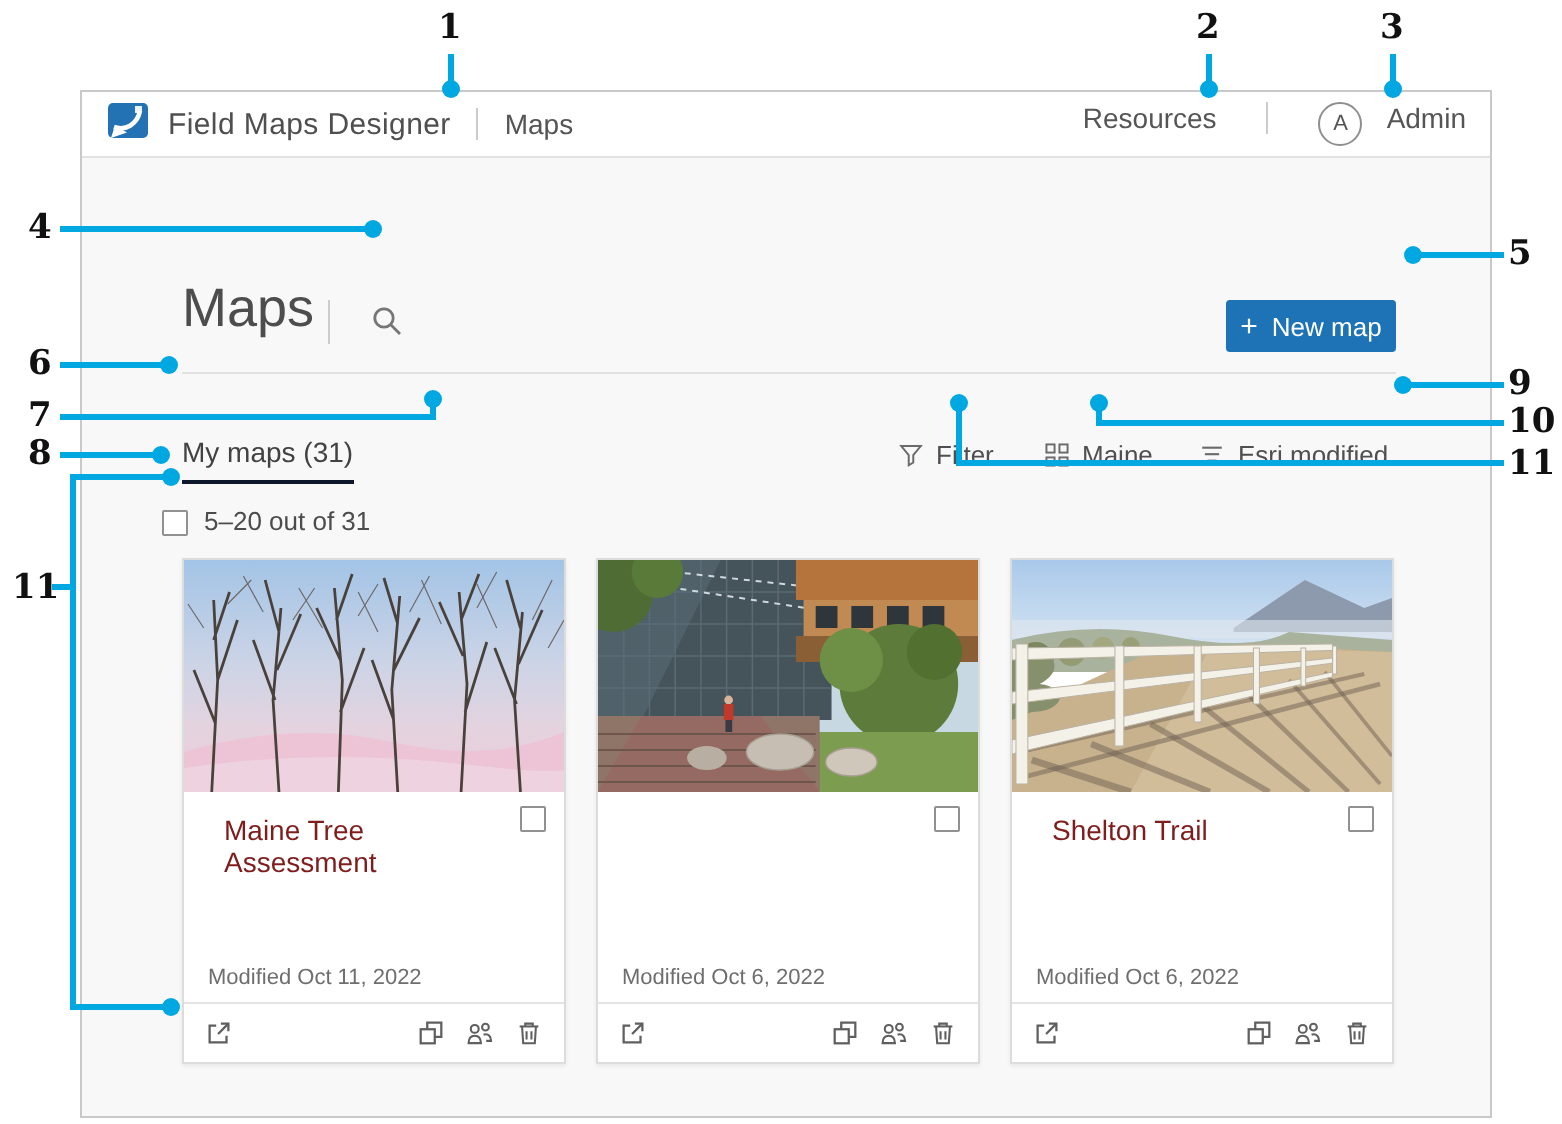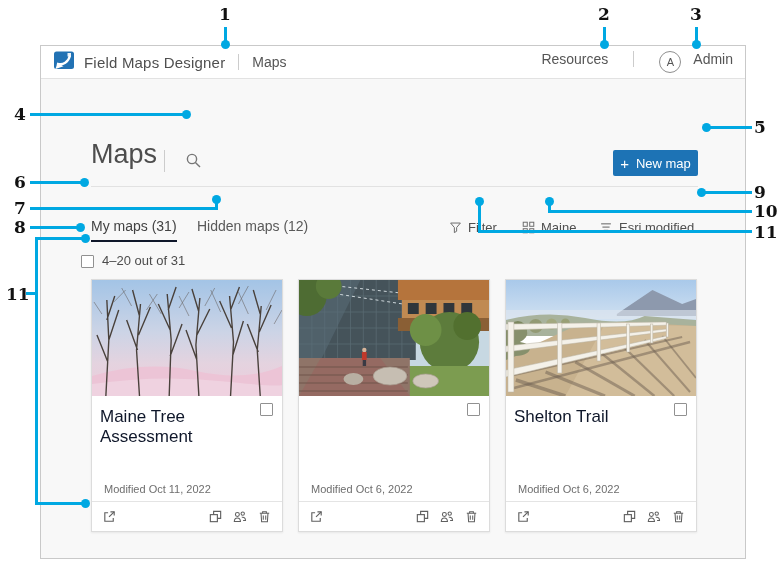--- a/index.html
+++ b/index.html
@@ -41,21 +41,21 @@
             box-sizing:border-box;border-radius:1px;}
   .select-all{position:absolute;left:40px;top:176px;}
   .range-label{position:absolute;left:61px;top:174px;font-size:13px;color:#4c4c4c;}
 
   
   .card{position:absolute;top:200px;width:192px;height:253px;background:#fff;
         border:1px solid #dcdcdc;box-sizing:border-box;
         box-shadow:0 1px 2px rgba(0,0,0,.07);}
   .card .thumb{position:absolute;left:0;top:0;width:190px;height:116px;overflow:hidden;cursor:pointer;}
   .card .thumb svg{display:block;}
-  .card .title{position:absolute;left:8px;top:127px;font-size:17px;color:#0f172a;max-width:146px;}
+  .card .title{position:absolute;left:20px;top:127px;font-size:14px;color:#7f1d1d;max-width:146px;}
   .card .card-check{position:absolute;right:9px;top:123px;}
   .card .modified{position:absolute;left:12px;top:203px;font-size:11px;color:#6e6e6e;}
   .card .footer{position:absolute;left:0;bottom:0;width:100%;height:30px;
                 border-top:1px solid #e4e4e4;box-sizing:border-box;display:flex;
                 align-items:center;justify-content:space-between;padding:0 10px;}
   .card .icon-group{display:flex;align-items:center;gap:9px;}
   .card .footer svg{cursor:pointer;display:block;}
 
   
   .co-num{position:absolute;font-family:"DejaVu Serif",serif;font-weight:bold;
@@ -101,21 +101,20 @@
           <line x1="10.4" y1="10.4" x2="15" y2="15" stroke="#767676" stroke-width="1.4"></line>
         </svg>
       </span>
       <button class="newmap-btn">
         <span style="font-size:15px;">+</span>
         <span>New map</span>
       </button>
       <div class="title-underline"></div>
 
       <div class="tab active" style="left:50px;">My maps (31)</div>
-      <div class="tab" style="left:156px;">Hidden maps (12)</div>
 
       <div class="tool" style="left:408px;">
         <svg width="13" height="13" viewBox="0 0 16 16">
           <path d="M2 2.5h12L9.4 8v4.6l-2.8 1.7V8L2 2.5z" fill="none" stroke="#6a6a6a" stroke-width="1.2"></path>
         </svg>
         <span>Filter</span>
       </div>
       <div class="tool" style="left:481px;">
         <svg width="13" height="13" viewBox="0 0 16 16">
           <g fill="none" stroke="#6a6a6a" stroke-width="1.2">
@@ -132,21 +131,21 @@
           <g stroke="#6a6a6a" stroke-width="1.3">
             <line x1="2" y1="3.5" x2="14" y2="3.5"></line>
             <line x1="3.6" y1="7.5" x2="12.4" y2="7.5"></line>
             <line x1="5.2" y1="11.5" x2="10.8" y2="11.5"></line>
           </g>
         </svg>
         <span>Esri modified</span>
       </div>
 
       <div class="checkbox select-all"></div>
-      <div class="range-label">4–20 out of 31</div>
+      <div class="range-label">5–20 out of 31</div>
 
       <div class="card" style="left:50px;">
         <div class="thumb">
           <svg width="190" height="116" viewBox="0 0 192 116" preserveAspectRatio="none">
             <defs>
               <linearGradient id="sky1" x1="0" y1="0" x2="0" y2="1">
                 <stop offset="0" stop-color="#a3c4e6"></stop>
                   <stop offset=".45" stop-color="#ccd4e6"></stop>
                 <stop offset=".72" stop-color="#e4d3df"></stop>
                   <stop offset="1" stop-color="#edcbdb"></stop>

